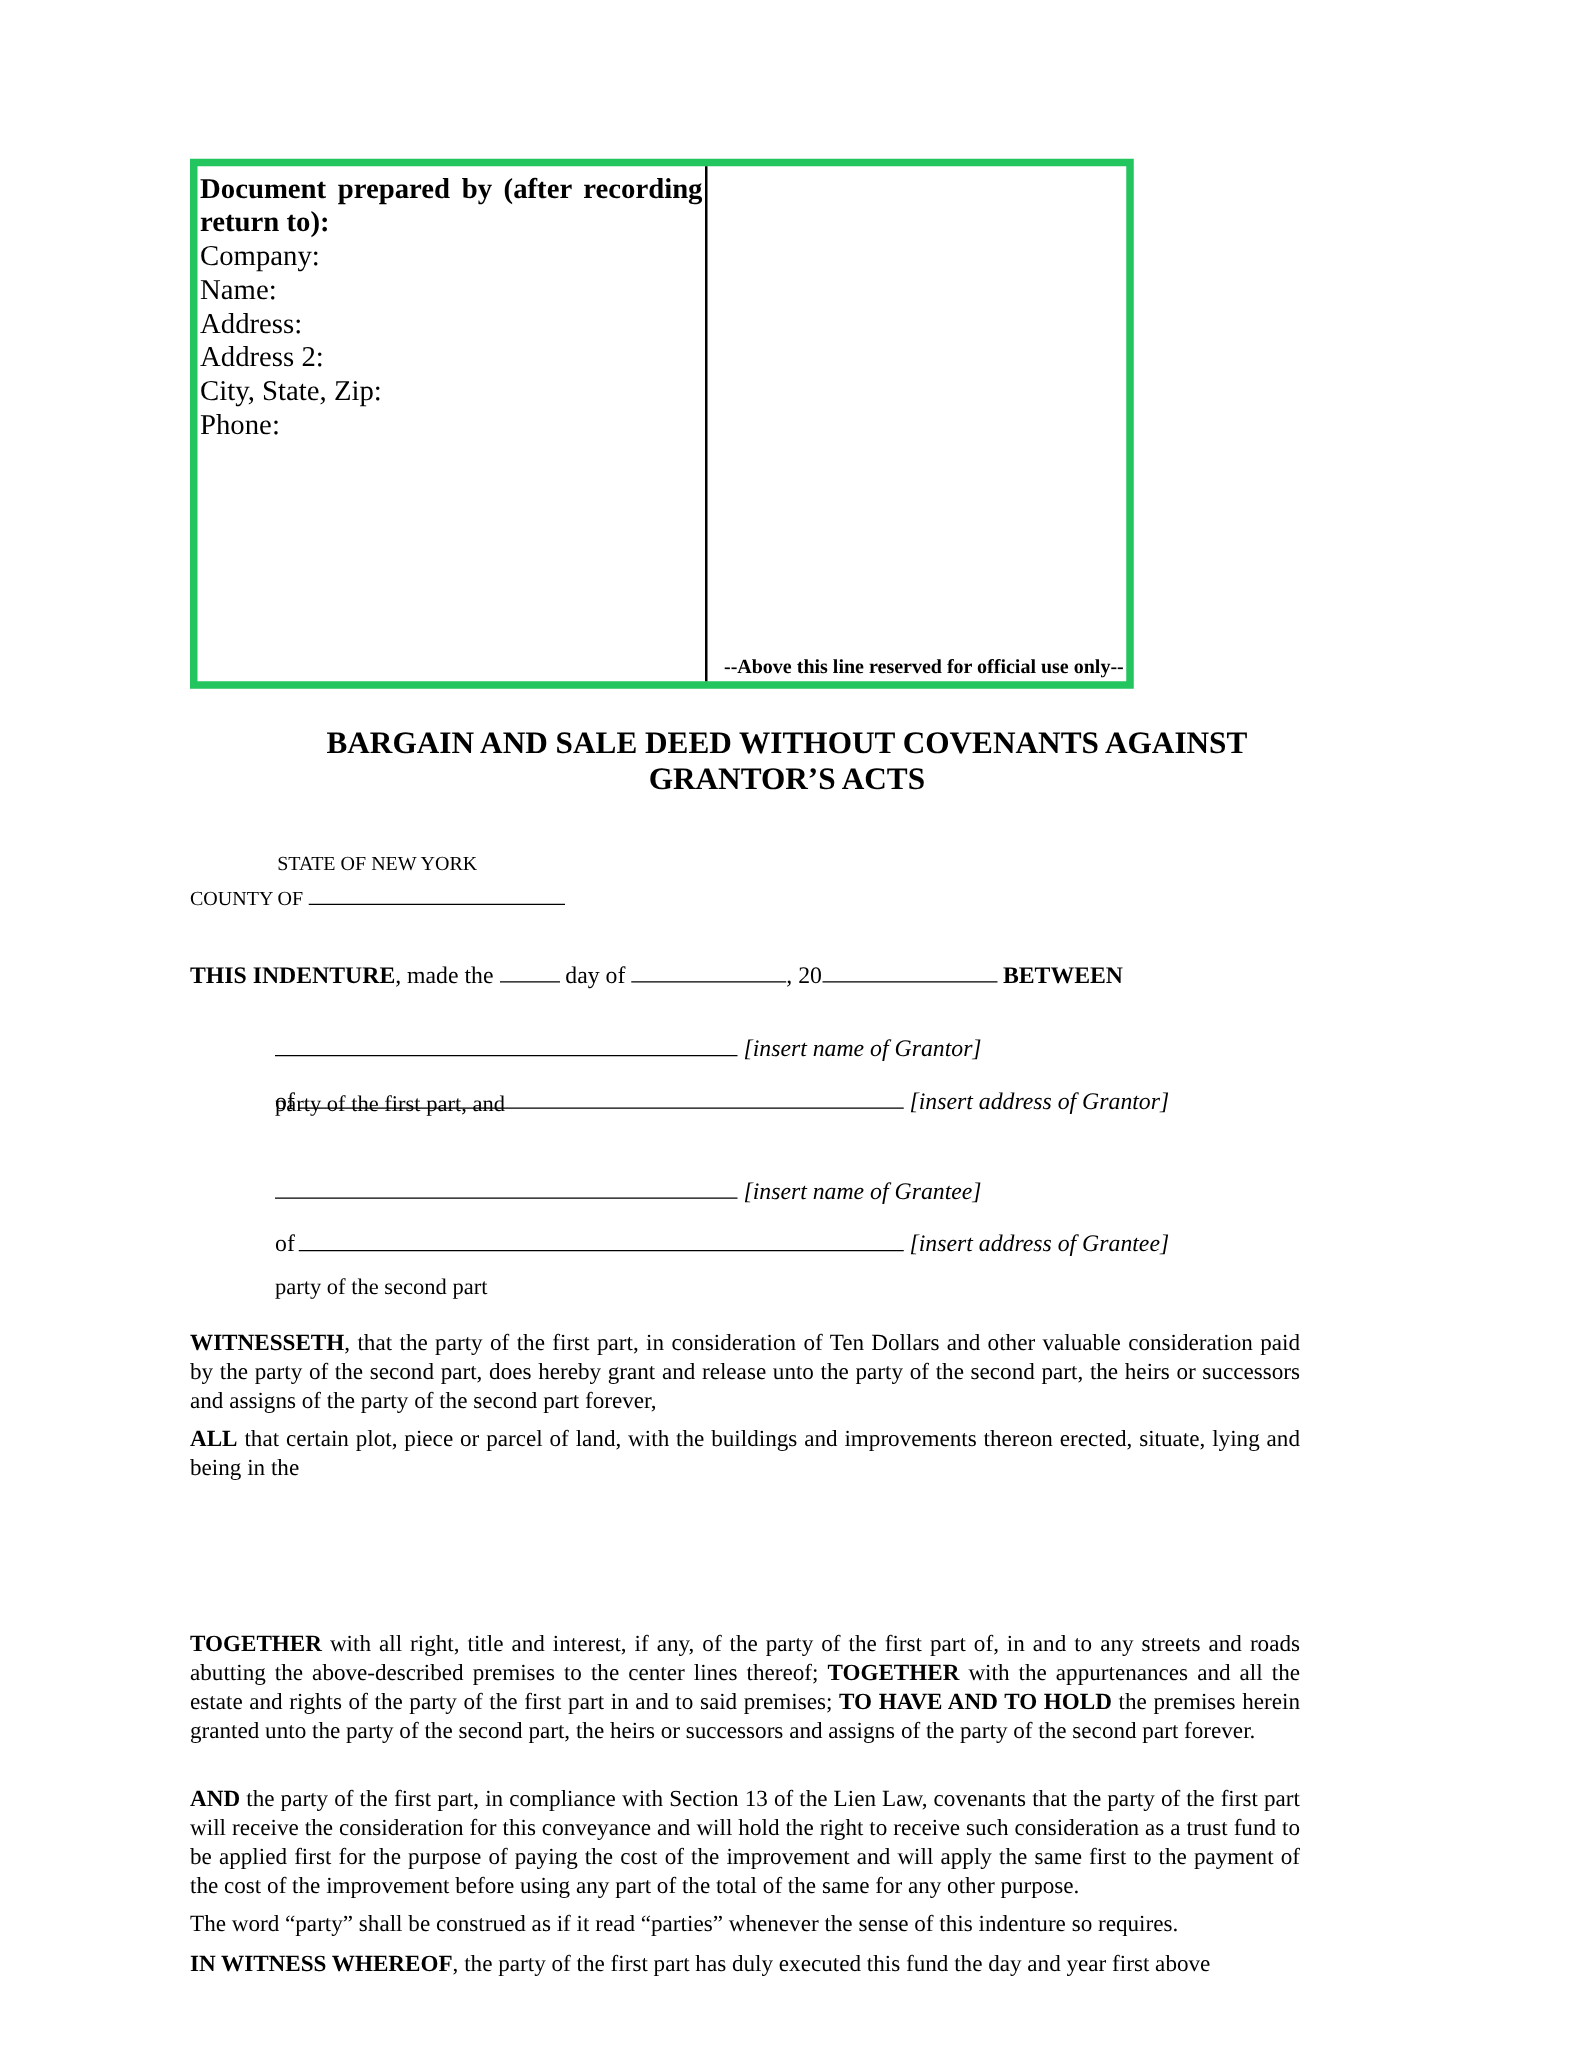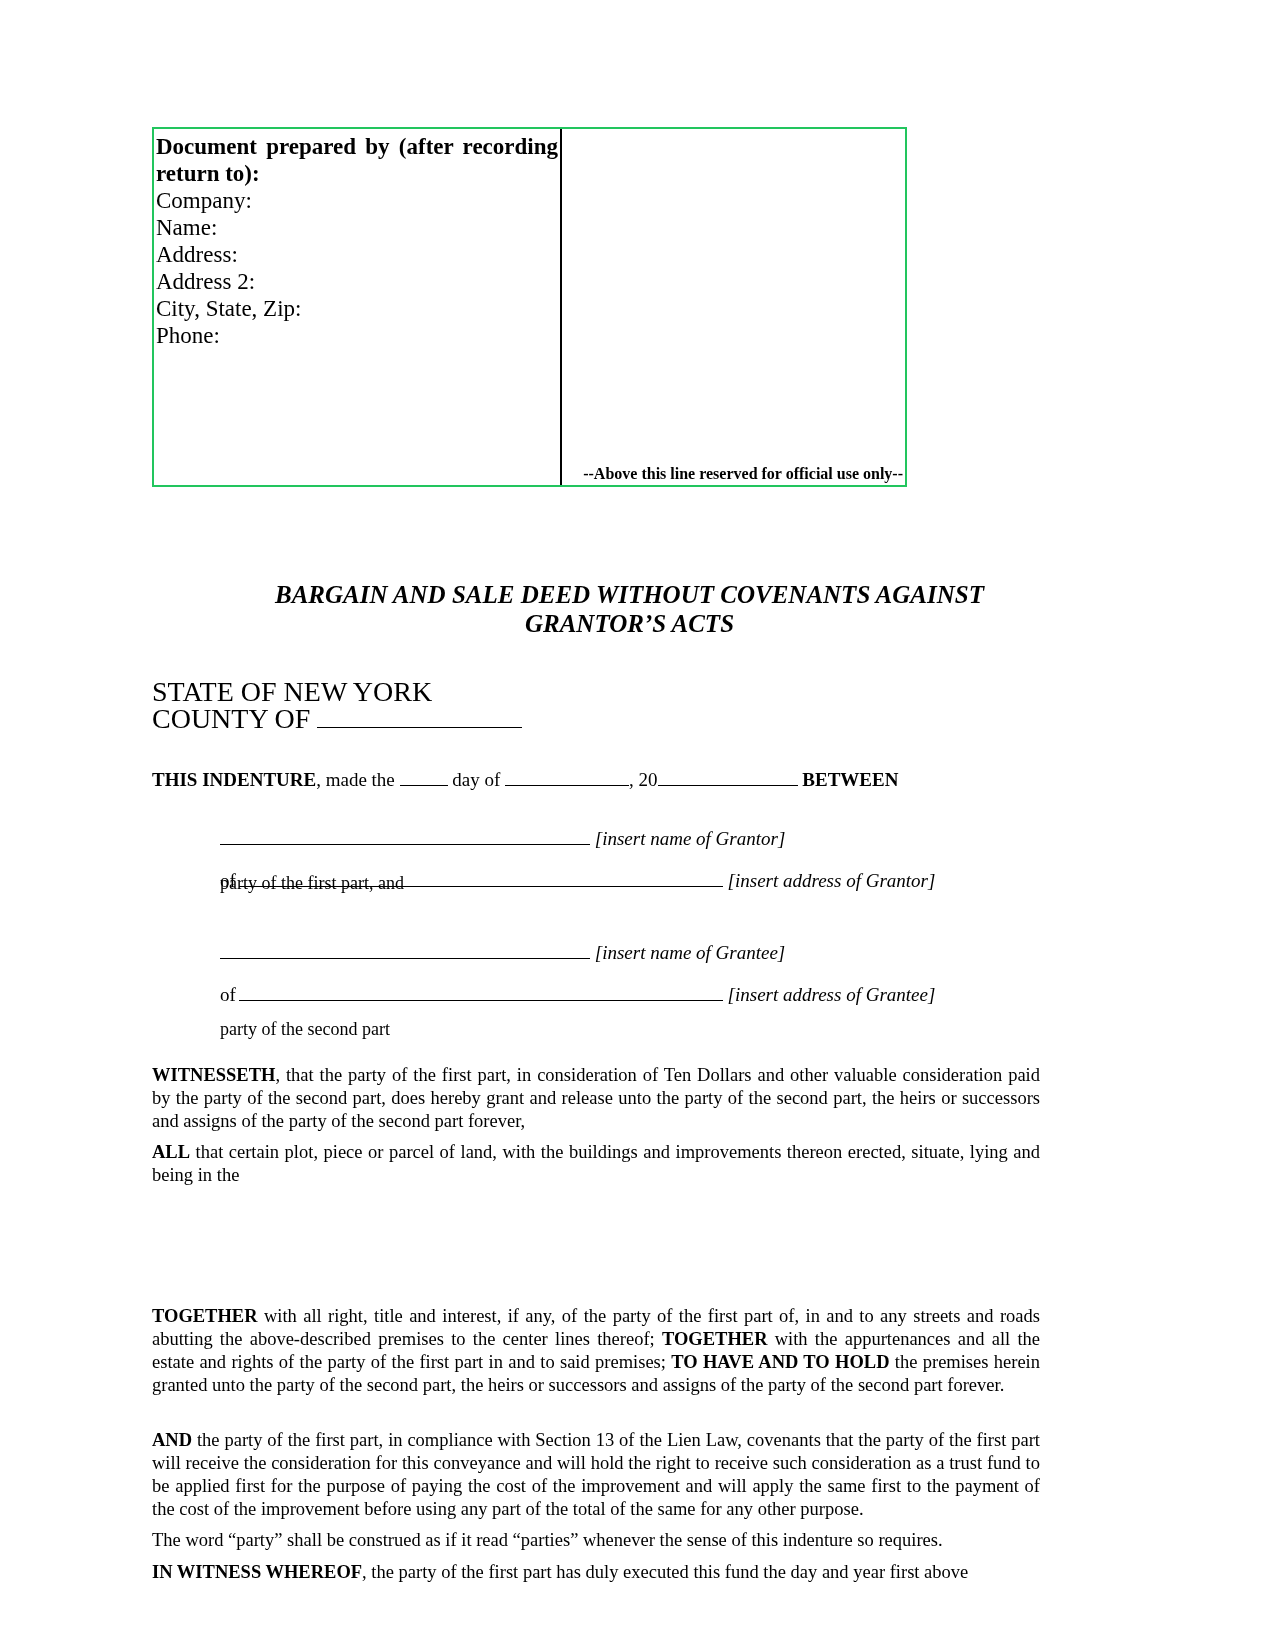--- a/index.html
+++ b/index.html
@@ -1,25 +1,25 @@
 <!DOCTYPE html>
 <html><head>
 <meta charset="utf-8">
 <style>
   html, body { margin: 0; padding: 0; background: #ffffff; }
   body { width: 1275px; height: 1650px; overflow: hidden; position: relative;
          font-family: "Liberation Serif", "DejaVu Serif", serif; color: #000; }
   .abs { position: absolute; }
-  .box { left: 152px; top: 127px; width: 755px; height: 360px; border: 2px solid #22c55e; box-sizing: border-box; }
+  .box { left: 152px; top: 127px; width: 755px; height: 424px; border: 6px solid #22c55e; box-sizing: border-box; }
   .box-left { position: absolute; left: 0; top: 0; width: 408px; height: 100%; border-right: 2px solid #000; box-sizing: border-box; padding: 4px 2px 0 2px; }
   .box-left .hdr { font-weight: bold; font-size: 23px; line-height: 27px; text-align: justify; text-align-last: left; }
   .box-left .fld { font-size: 23px; line-height: 27px; }
   .box-right-note { position: absolute; right: 2px; bottom: 2px; font-size: 16px; font-weight: bold; white-space: nowrap; }
-  .title { left: 152px; width: 955px; top: 580px; text-align: center; font-weight: bold; font-size: 25px; line-height: 29px; font-style: italic; }
-  .txt22 { font-size: 28px; line-height: 27px; }
+  .title { left: 152px; width: 955px; top: 580px; text-align: center; font-weight: bold; font-size: 25px; line-height: 29px; }
+  .txt22 { font-size: 16px; line-height: 27px; text-align: center; }
   .txt19 { font-size: 19px; line-height: 23px; }
   .blank { display: inline-block; border-bottom: 1px solid #000; height: 18px; vertical-align: baseline; }
   .para { left: 152px; width: 888px; font-size: 18.5px; line-height: 23px; text-align: justify; }
   .para p { margin: 0; }
   i { font-style: italic; }
   b { font-weight: bold; }
 </style>
 </head>
 <body>
 

